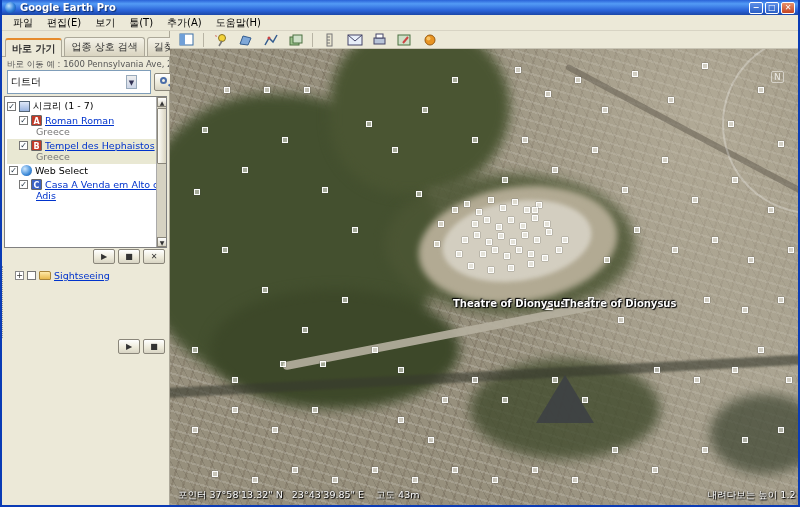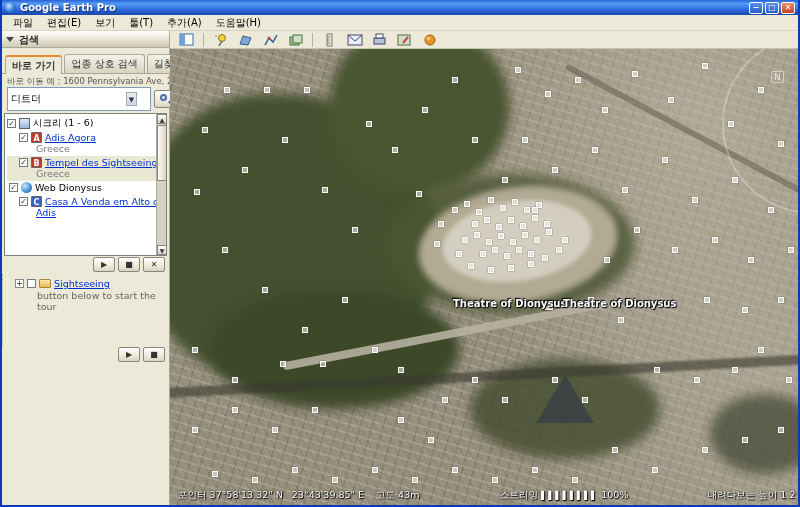--- a/index.html
+++ b/index.html
@@ -183,24 +183,20 @@
     <span class="menu-item">보기</span>
     <span class="menu-item">툴(T)</span>
     <span class="menu-item">추가(A)</span>
     <span class="menu-item">도움말(H)</span>
   </div>
 
   <div class="content">
 
     <div class="sidebar">
 
-      <div class="panel-header">
-        <div class="tri-down"></div>
-        <span>검색</span>
-      </div>
 
       <div class="tabs">
         <div class="tab active">바로 가기</div>
         <div class="tab">업종 상호 검색</div>
         <div class="tab">길찾기</div>
       </div>
 
       <div class="flyto-hint">바로 이동 예 : 1600 Pennsylvania Ave, 20006</div>
 
       <div class="searchrow" style="position:relative;">
@@ -209,46 +205,46 @@
         <div class="search-btn xpbtn">
           <div class="mag"></div>
         </div>
       </div>
 
       <div class="results">
         <div class="results-inner">
           <div class="res-root">
             <span class="cbox">✓</span>
             <span class="searchroot-ico"></span>
-            <span>시크리 (1 - 6)</span>
+            <span>시크리 (1 - 7)</span>
           </div>
 
           <div class="res-item">
             <div class="res-line">
               <span class="cbox">✓</span>
               <span class="badge red">A</span>
-              <span class="reslink">Adis Agora</span>
+              <span class="reslink">Roman Roman</span>
             </div>
             <div class="res-desc">Greece</div>
           </div>
 
           <div class="res-item selected">
             <div class="res-line">
               <span class="cbox">✓</span>
               <span class="badge red">B</span>
-              <span class="reslink">Tempel des Sightseeing</span>
+              <span class="reslink">Tempel des Hephaistos</span>
             </div>
             <div class="res-desc">Greece</div>
           </div>
 
           <div class="res-item" style="padding-left:2px;">
             <div class="res-line">
               <span class="cbox">✓</span>
               <span class="globe-ico"></span>
-              <span>Web Dionysus</span>
+              <span>Web Select</span>
             </div>
           </div>
 
           <div class="res-item">
             <div class="res-line">
               <span class="cbox">✓</span>
               <span class="badge blue">C</span>
               <span class="reslink">Casa A Venda em Alto o (Nom</span>
             </div>
             <div class="reslink2">Adis</div>
@@ -271,21 +267,20 @@
       </div>
 
 
       <div class="places-tree">
         <div class="tree-row" style="padding-left:8px;">
           <span class="expander">+</span>
           <span class="cbox"></span>
           <span class="folder-ico"></span>
           <span class="reslink">Sightseeing</span>
         </div>
-        <div class="tree-desc">button below to start the tour</div>
 
       </div>
 
       <div class="panel-foot">
         <div class="xpbtn media-btn">▶</div>
         <div class="xpbtn media-btn">■</div>
       </div>
 
       <div style="flex:1;"></div>
     </div>
@@ -507,23 +502,18 @@
         <div class="map-label" style="left:393px; top:249px;">Theatre of Dionysus</div>
 
         <div class="status-line">
           <span class="st-left">
             <span>포인터</span>
             <span>37°58'13.32" N</span>&nbsp;&nbsp;
             <span>23°43'39.85" E</span>&nbsp;&nbsp;&nbsp;
             <span>고도</span>
             <span>43m</span>
           </span>
-          <span class="st-mid">
-            <span>스트리밍</span>
-            <span class="bars">▌▌▌▌▌▌▌▌</span>
-            <span>100%</span>
-          </span>
           <span class="st-right">내려다보는 높이 1.2 k</span>
         </div>
       </div>
     </div>
   </div>
 </div>
 
 </body></html>

